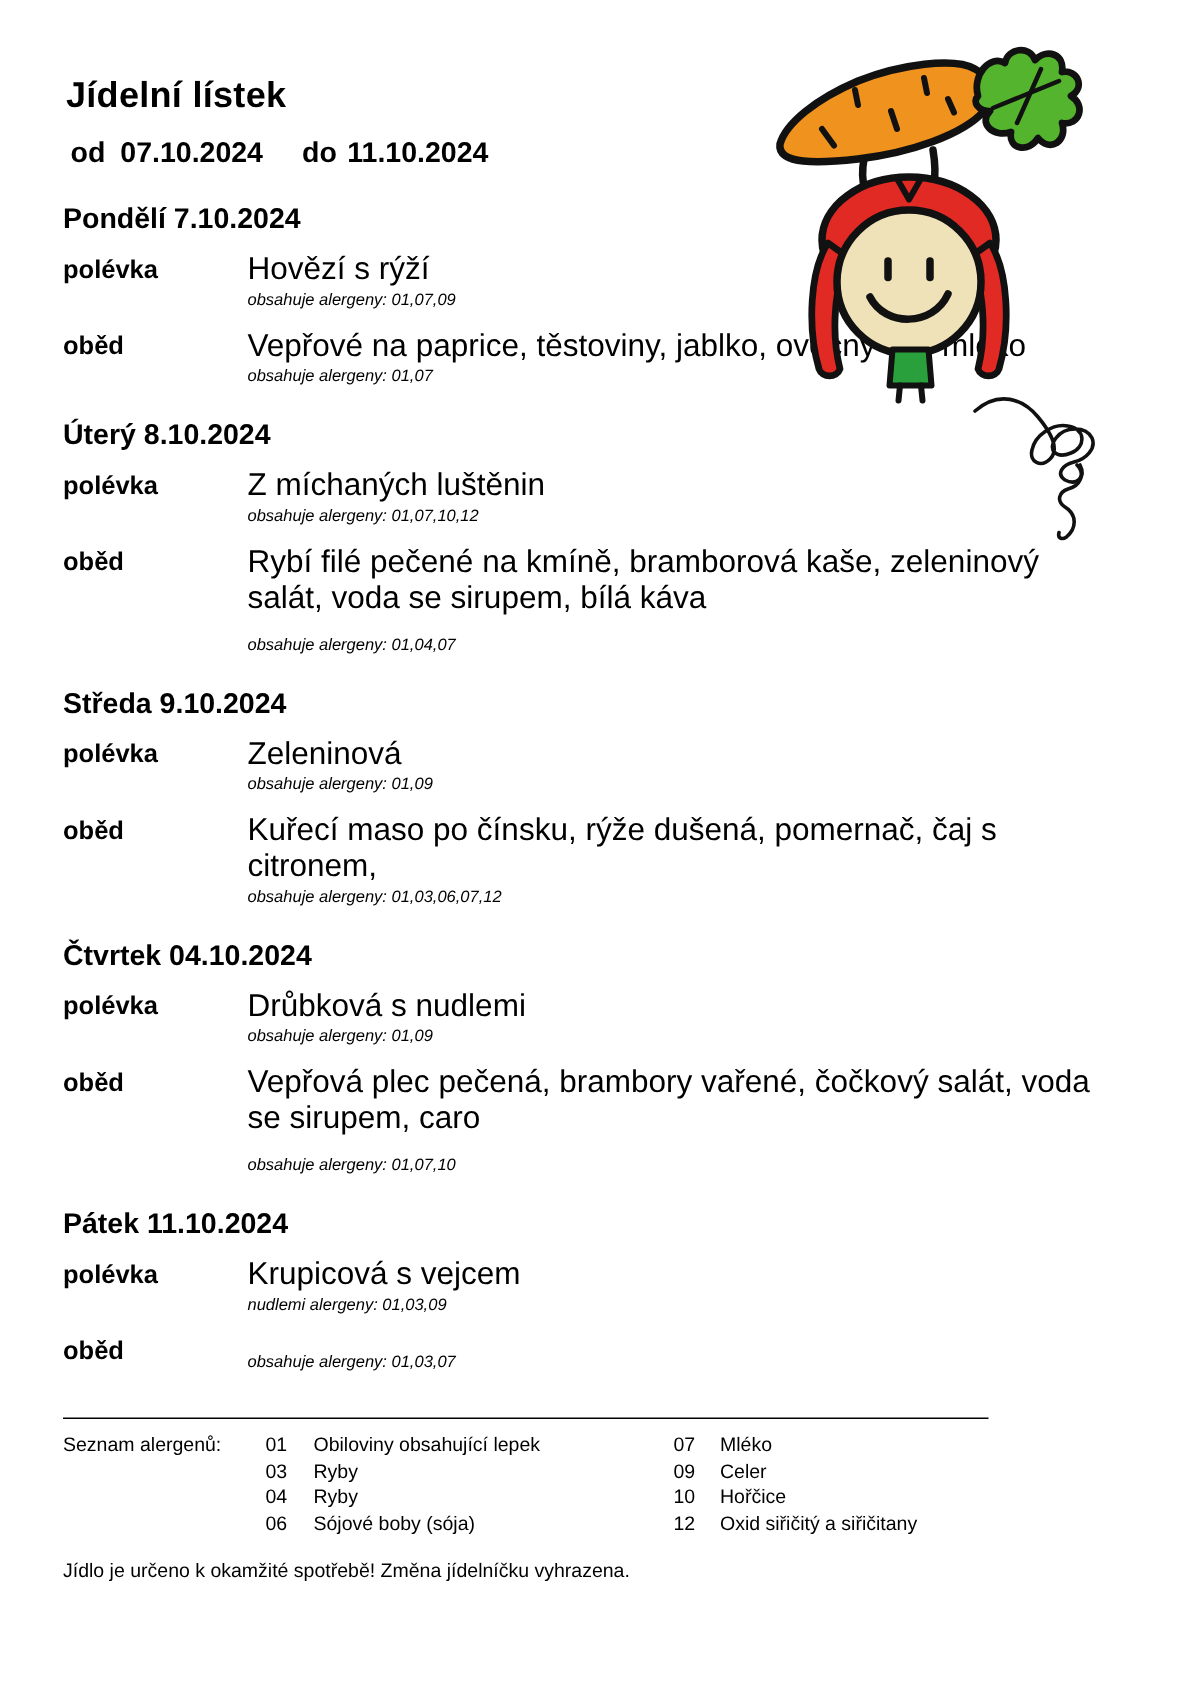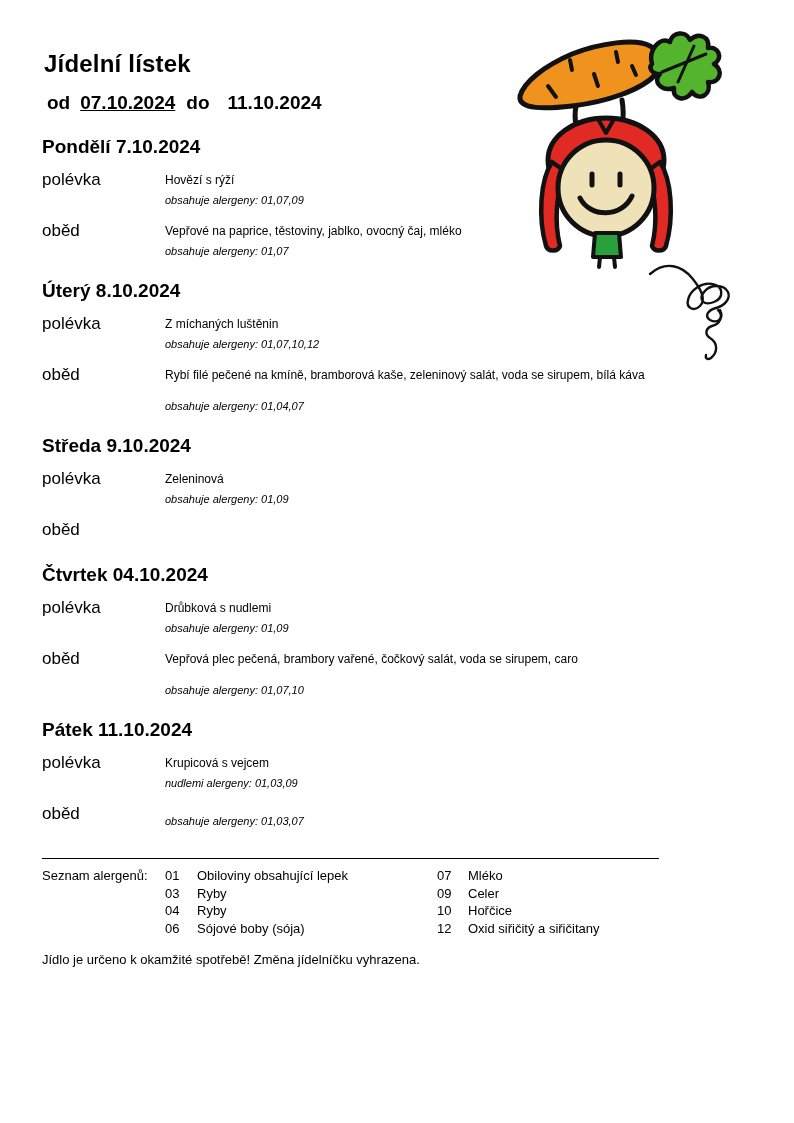--- a/index.html
+++ b/index.html
@@ -10,35 +10,35 @@
     font-family:"Liberation Sans", sans-serif;
     position:relative;
     overflow:hidden;
   }
   .content { padding:50px 60px 0 42px; position:relative; z-index:1; }
 
   h1.title { font-size:24px; font-weight:bold; margin:0 0 14px 2px; letter-spacing:0.2px; }
 
   .daterange { font-size:19px; font-weight:bold; margin:0 0 0 5px; }
   .daterange .d-lbl1 { margin-right:10px; }
-  .daterange .d-val1 { margin-right:11px;text-decoration:underline; }
-  .daterange .d-lbl2 { margin-right:18px; }
+  .daterange .d-val1 { margin-right:26px; }
+  .daterange .d-lbl2 { margin-right:7px; }
 
   h2.day { font-size:19px; font-weight:bold; margin:22px 0 10px 0; }
 
   .course { display:flex; margin:0 0 12px 0; }
-  .course-type { flex:none; width:123px; font-weight:normal; font-size:17px; line-height:24px; }
+  .course-type { flex:none; width:123px; font-weight:bold; font-size:17px; line-height:24px; }
   .course-main { width:575px; }
-  .dish { font-size:12px; line-height:24px; }
+  .dish { font-size:21px; line-height:24px; }
   .allergens { font-size:11px; font-style:italic; line-height:13px; margin-top:2px; }
   .allergens.gap { margin-top:13px; }
 
   hr.sep { border:none; border-top:1.6px solid #000; width:617px; margin:30px 0 8px 0; }
 
-  .legend { display:flex; font-size:13px; line-height:17px; }
+  .legend { display:flex; font-size:13px; line-height:17px;gap:12px; }
   .legend-label { flex:none; width:123px; }
   .legend-grid { display:grid; grid-template-columns:32px 240px 31px auto; column-gap:0; row-gap:0.5px; }
   .footer-note { font-size:13px; margin-top:15px; }
 
   .illus { position:absolute; left:510px; top:30px; width:218px; height:240px; z-index:2; pointer-events:none; }
   .sig   { position:absolute; left:648px; top:258px; width:92px; height:106px; z-index:2; pointer-events:none; }
 </style>
 </head>
 <body>
 
@@ -90,20 +90,24 @@
     <h2 class="day">Středa 9.10.2024</h2>
     <div class="course">
       <div class="course-type">polévka</div>
       <div class="course-main">
         <div class="dish">Zeleninová</div>
         <div class="allergens">obsahuje alergeny: 01,09</div>
       </div>
     </div>
     <div class="course">
       <div class="course-type">oběd</div>
+      <div class="course-main">
+        <div class="dish">Kuřecí maso po čínsku, rýže dušená, pomernač, čaj s citronem,</div>
+        <div class="allergens">obsahuje alergeny: 01,03,06,07,12</div>
+      </div>
     </div>
   </section>
 
   <section>
     <h2 class="day">Čtvrtek 04.10.2024</h2>
     <div class="course">
       <div class="course-type">polévka</div>
       <div class="course-main">
         <div class="dish">Drůbková s nudlemi</div>
         <div class="allergens">obsahuje alergeny: 01,09</div>

